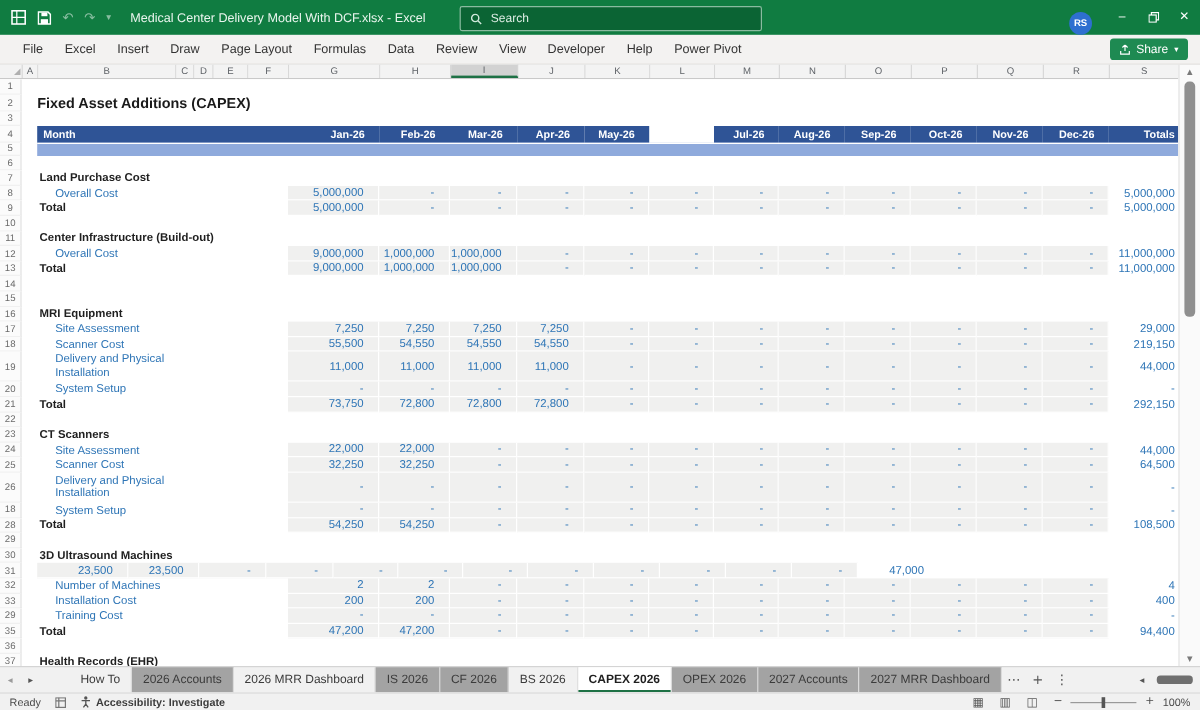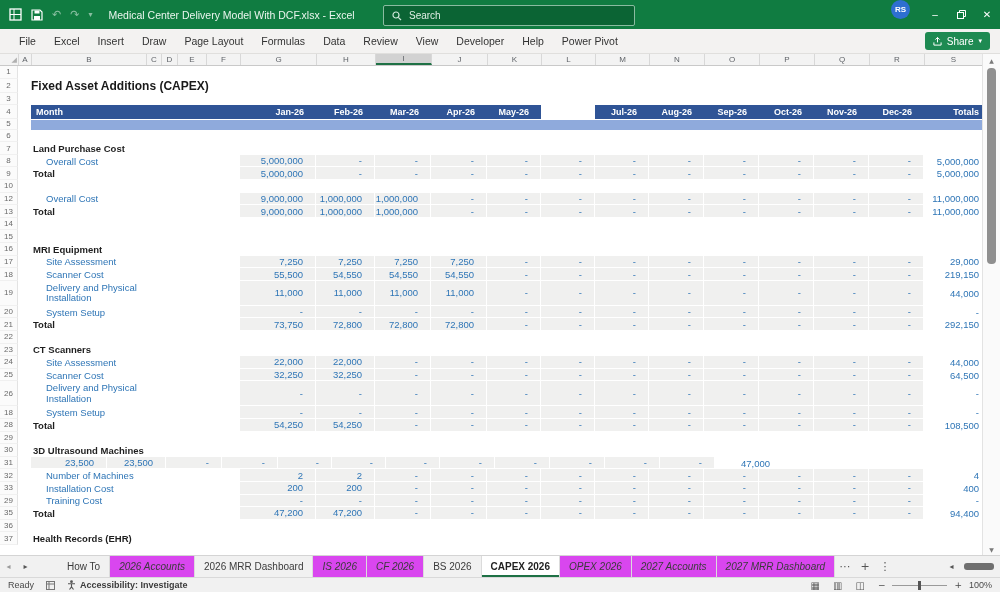--- a/index.html
+++ b/index.html
@@ -7,21 +7,21 @@
   .app{width:1000px;height:592px;display:flex;flex-direction:column;position:relative;}
 
   
   .titlebar{height:29px;background:var(--titlebar-green);display:flex;align-items:center;position:relative;color:#fff;flex:0 0 auto;}
   .qat{display:flex;align-items:center;gap:9px;padding-left:9px;}
   .qicon{display:flex;align-items:center;justify-content:center;color:#fff;}
   .glyph{font-family:"DejaVu Sans",sans-serif;}
   .dim{opacity:.5;}
   .doc-title{margin-left:16px;font-size:10.5px;color:#EAF5EE;white-space:nowrap;}
   .searchbox{position:absolute;left:383px;top:5px;width:242px;height:19px;background:#0B6434;border:1px solid #8ABBA0;border-radius:2px;display:flex;align-items:center;padding-left:8px;gap:7px;font-size:10px;color:#DFEEE5;}
-  .tb-right{position:absolute;right:0;top:0;height:29px;display:flex;align-items:flex-start;}
+  .tb-right{position:absolute;right:0;top:0;height:29px;display:flex;align-items:flex-end;}
   .avatar{width:19px;height:19px;border-radius:50%;background:#2E6FD0;color:#fff;font-size:8px;font-weight:bold;display:flex;align-items:center;justify-content:center;margin-right:12px;}
   .winbtn{width:26px;height:29px;display:flex;align-items:center;justify-content:center;font-size:10px;color:#fff;}
 
   
   .menubar{height:24px;background:#F3F2F1;border-bottom:1px solid #E0DFDD;display:flex;align-items:center;padding-left:10px;flex:0 0 auto;}
   .mtab{padding:0 9px;font-size:10.5px;color:#333;white-space:nowrap;}
   .share-btn{margin-left:auto;margin-right:10px;height:18px;background:var(--share-green);color:#fff;border-radius:3px;display:flex;align-items:center;gap:5px;padding:0 8px;font-size:10px;}
 
   
   .sheet-area{flex:1 1 auto;display:flex;min-height:0;}
@@ -64,21 +64,21 @@
   .vs-up{top:0;}
   .vs-down{bottom:0;}
   .vs-thumb{position:absolute;left:4px;top:14px;width:9px;height:196px;background:#8F8F8F;border-radius:4px;}
 
   
   .tabbar{height:21px;background:#F1F1F1;border-top:1px solid #D4D4D4;display:flex;align-items:stretch;flex:0 0 auto;font-size:10px;}
   .tnav{width:17px;display:flex;align-items:center;justify-content:center;font-size:8px;color:#9b9b9b;font-family:"DejaVu Sans",sans-serif;}
   .tnav.on{color:#555;}
   .tabspacer{width:24px;}
   .stab{display:flex;align-items:center;padding:0 9px;color:#3b3b3b;border-right:1px solid #DBDBDB;white-space:nowrap;}
-  .stab.yellow{background:#d946ef;font-style:italic;}
+  .stab.yellow{background:#a3a3a3;}
   .stab.active{background:#FFFFFF;font-weight:bold;color:#1f1f1f;box-shadow:inset 0 -2px 0 var(--active-green);}
   .tbtn{display:flex;align-items:center;justify-content:center;width:20px;color:#555;font-size:11px;font-family:"DejaVu Sans",sans-serif;}
   .hscroll{margin-left:auto;display:flex;align-items:center;gap:4px;padding:0 6px;}
   .hs-thumb{width:30px;height:7px;background:#6F6F6F;border-radius:3px;}
 
   
   .statusbar{height:14px;background:#F1F1F1;border-top:1px solid #D9D9D9;display:flex;align-items:center;justify-content:space-between;padding:0 8px;font-size:9px;color:#4a4a4a;flex:0 0 auto;}
   .sb-left{display:flex;align-items:center;gap:12px;}
   .sb-acc{display:flex;align-items:center;gap:4px;font-weight:bold;color:#3c3c3c;}
   .sb-right{display:flex;align-items:center;gap:13px;}
@@ -263,20 +263,25 @@
             <div class="c" style="width: 55px; min-width: 55px;">-</div>
             <div class="c" style="width: 55px; min-width: 55px;">-</div>
             <div class="c" style="width: 55px; min-width: 55px;">-</div>
             <div class="c" style="width: 55px; min-width: 55px;">-</div>
             <div class="c" style="width: 55px; min-width: 55px;">-</div>
             <div class="ctot" style="width: 58px; min-width: 58px;">5,000,000</div>
           </div>
           <div class="row r-blank">
             <div class="rn">10</div>
           </div>
+          <div class="row r-section">
+            <div class="rn">11</div>
+            <div class="spA"></div>
+            <div class="rlabel">Center Infrastructure (Build-out)</div>
+          </div>
           <div class="row r-item">
             <div class="rn">12</div>
             <div class="spA"></div>
             <div class="rlabel">Overall Cost</div>
             <div class="c" style="width: 76px; min-width: 76px;">9,000,000</div>
             <div class="c" style="width: 59px; min-width: 59px;">1,000,000</div>
             <div class="c" style="width: 56px; min-width: 56px;">1,000,000</div>
             <div class="c" style="width: 56px; min-width: 56px;">-</div>
             <div class="c" style="width: 54px; min-width: 54px;">-</div>
             <div class="c" style="width: 54px; min-width: 54px;">-</div>

